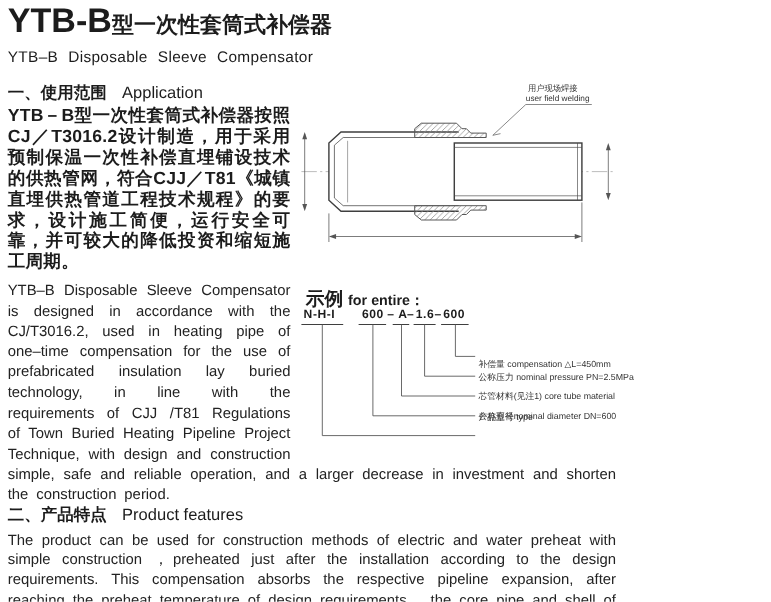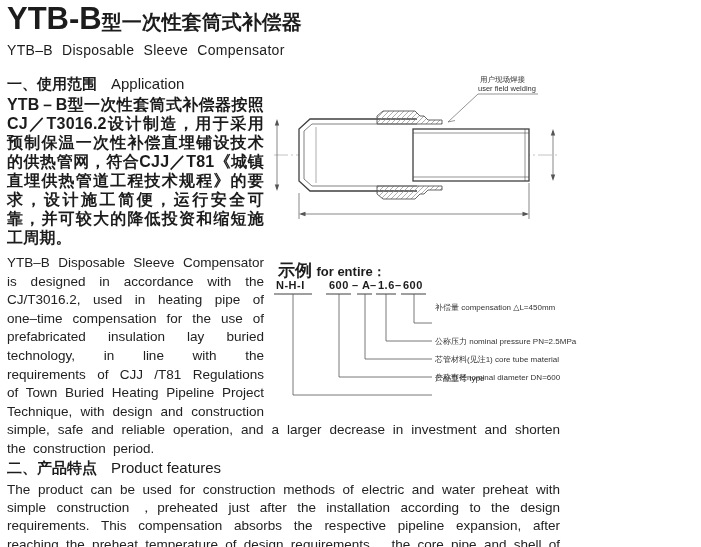--- a/index.html
+++ b/index.html
@@ -132,21 +132,21 @@
       </div>
       <span class="code-seg" style="left:4px">N-H-I</span>
       <span class="code-seg" style="left:57px">600</span>
       <span class="code-seg" style="left:80px">–</span>
       <span class="code-seg" style="left:90px">A</span>
       <span class="code-seg" style="left:98px">–</span>
       <span class="code-seg" style="left:106px">1.6</span>
       <span class="code-seg" style="left:123px">–</span>
       <span class="code-seg" style="left:131px">600</span>
 
-      <span class="ex-label" style="top:45px">补偿量 compensation △L=450mm</span>
+      <span class="ex-label" style="top:68px">补偿量 compensation △L=450mm</span>
       <span class="ex-label" style="top:79px">公称压力 nominal pressure PN=2.5MPa</span>
       <span class="ex-label" style="top:97px">芯管材料(见注1) core tube material</span>
       <span class="ex-label" style="top:115px">公称直径nominal diameter DN=600</span>
       <span class="ex-label" style="top:116px">产品型号 type</span>
     </div>
   </div>
 
   <div class="sec-heading">
     <span>一、使用范围</span><span class="en">Application</span>
   </div>

